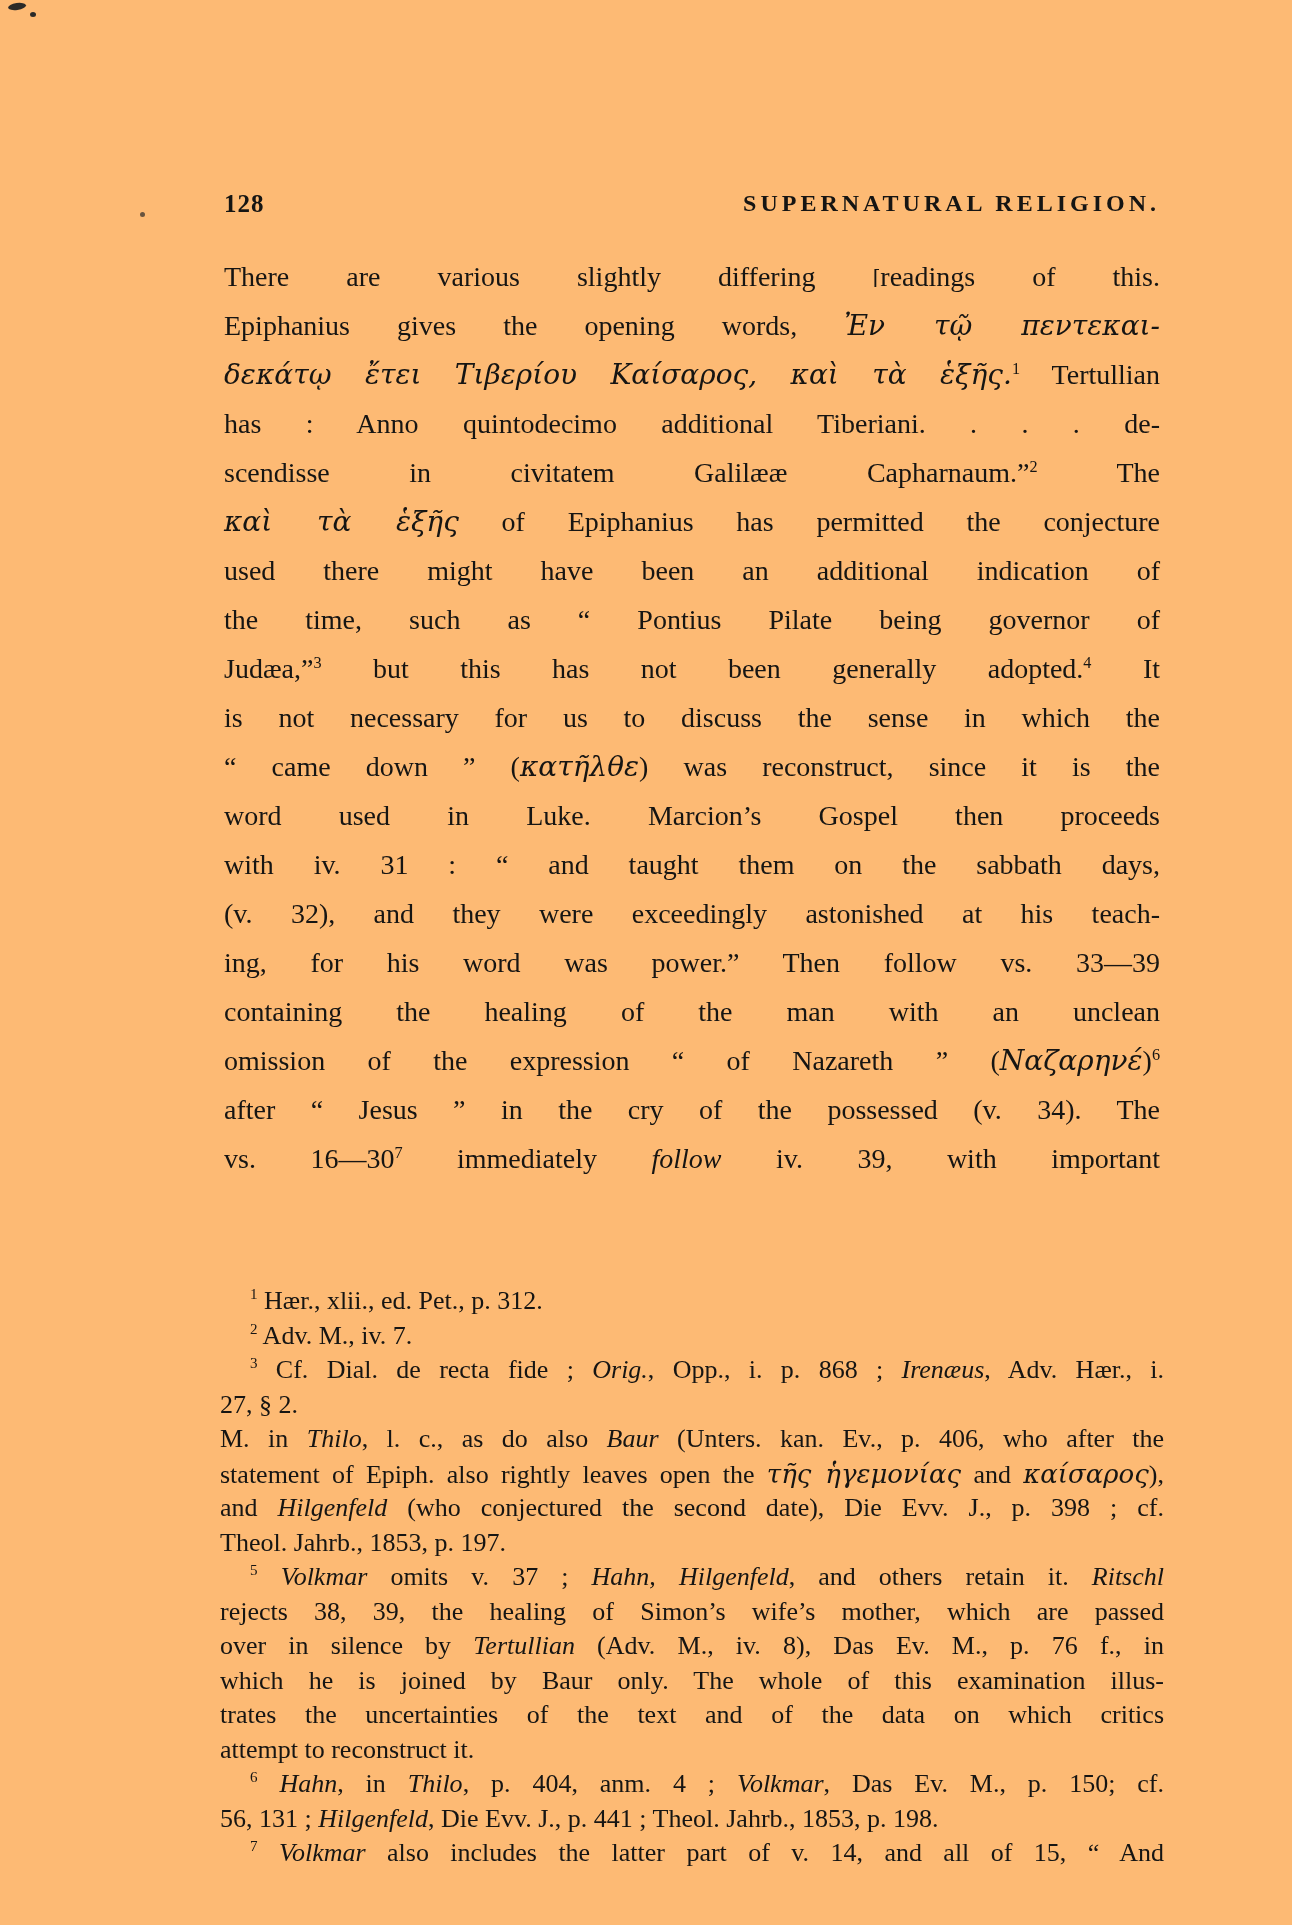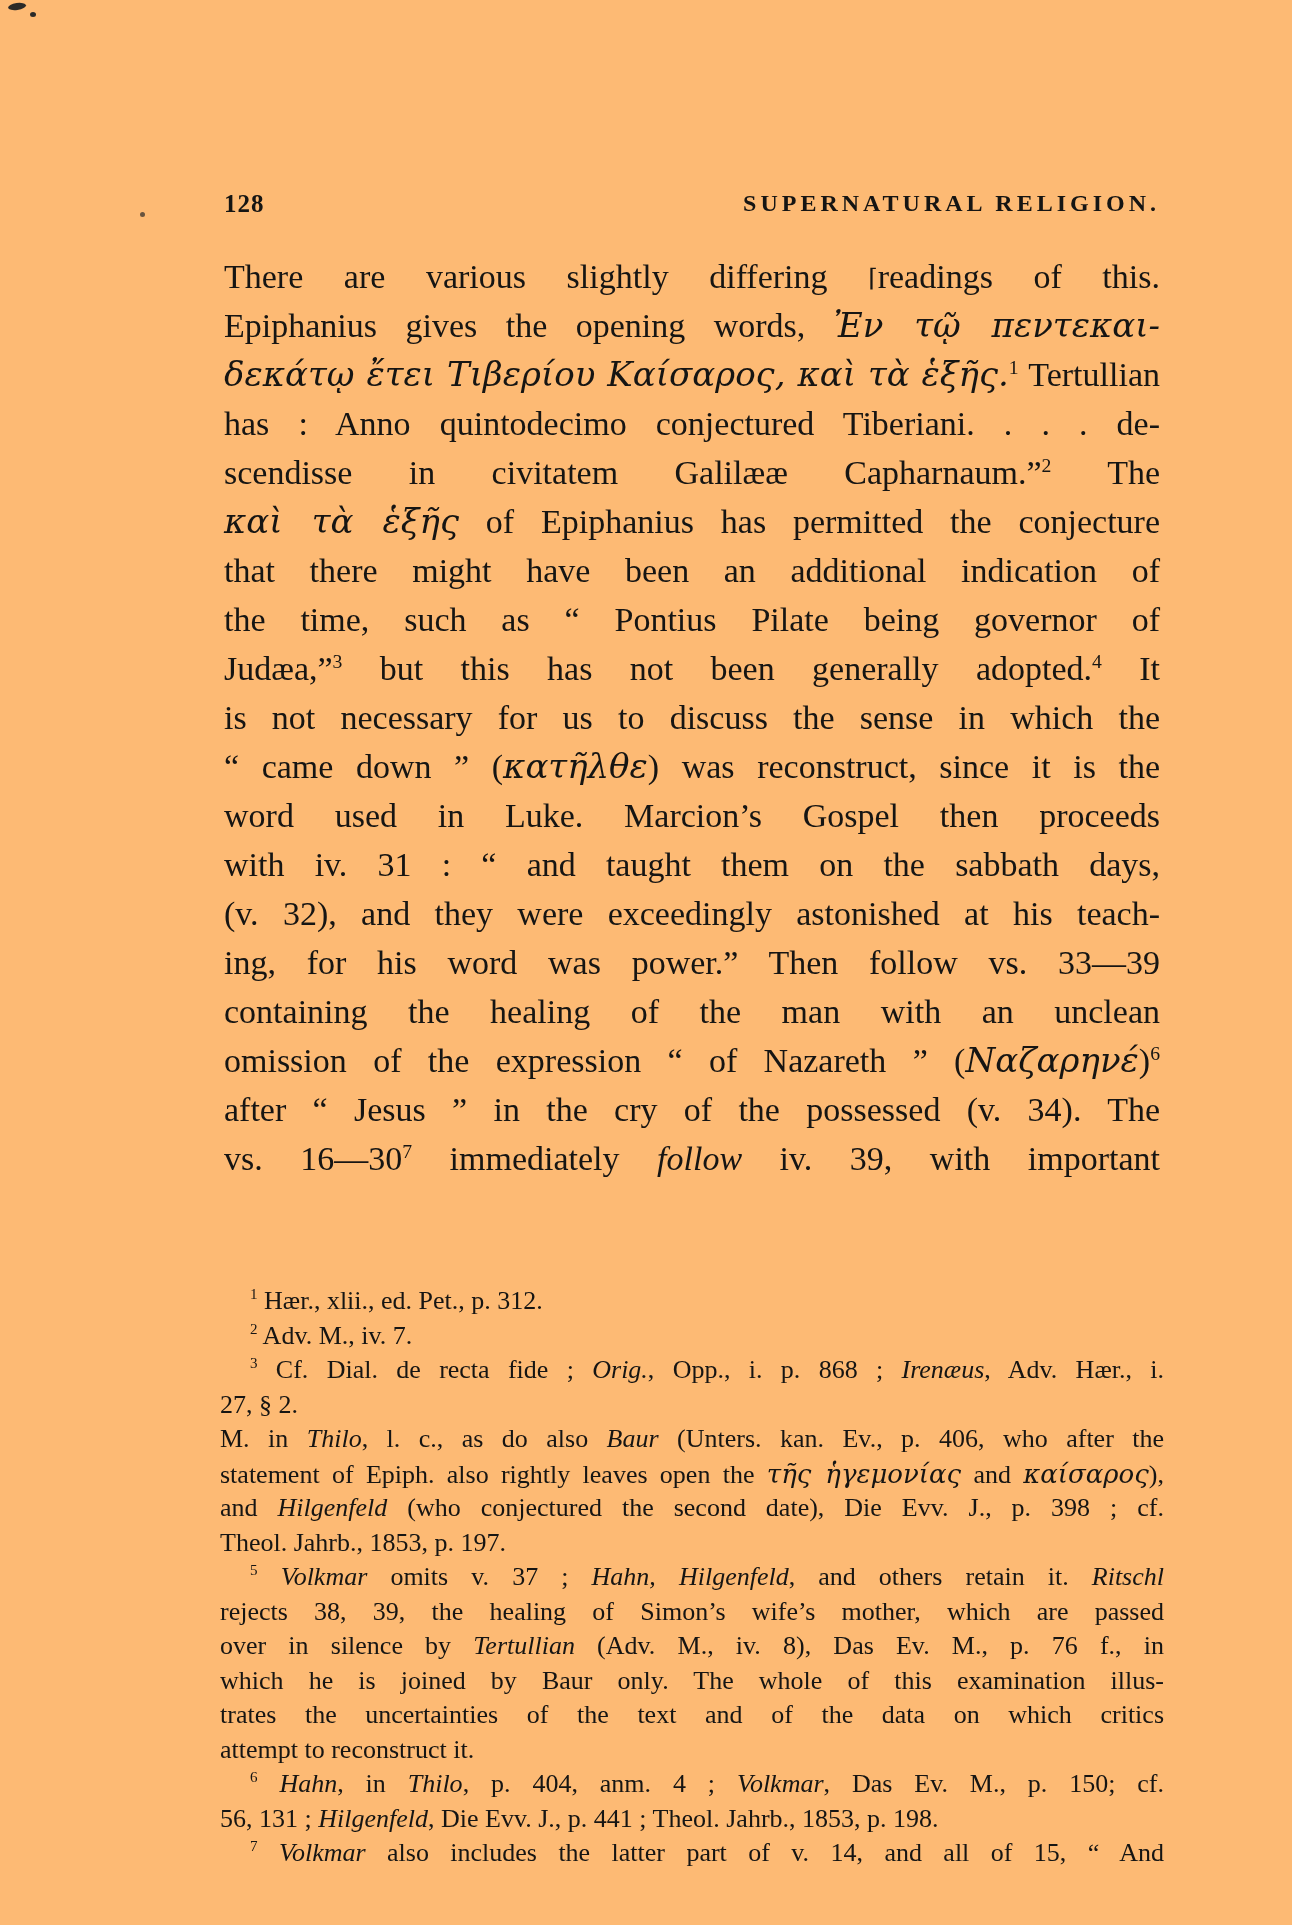--- a/index.html
+++ b/index.html
@@ -10,21 +10,21 @@
     background:#fdba74;
     font-family:"Liberation Serif","DejaVu Serif",serif;
     color:#161513;
     overflow:hidden;
     padding-left:48px;
   }
   .header{position:absolute;top:190px;left:224px;width:936px;height:34px;}
   .pagenum{position:absolute;left:0;top:0;font-size:25px;font-weight:bold;letter-spacing:1px;}
   .runtitle{display:block;text-align:right;font-size:24px;font-weight:bold;letter-spacing:4px;}
   .bodytext{position:absolute;top:252px;left:224px;width:936px;}
-  .bodytext .tline{height:49px;line-height:49px;font-size:34px;white-space:nowrap;}
+  .bodytext .tline{height:49px;line-height:49px;font-size:28px;white-space:nowrap;}
   .bodytext .tline.just{white-space:normal;}
   .footnotes{position:absolute;top:1284px;left:220px;width:944px;}
   .footnotes .tline{height:34.5px;line-height:34.5px;font-size:26px;white-space:nowrap;}
   .footnotes .tline.just{white-space:normal;}
   .just{text-align:justify;text-align-last:justify;}
   .ind{text-indent:30px;}
   .i{font-style:italic;}
   .g{font-family:"DejaVu Serif",serif;font-style:italic;}
   .s{font-size:58%;vertical-align:super;line-height:0;letter-spacing:0;}
   .a{font-size:72%;vertical-align:2px;}
@@ -43,24 +43,24 @@
 
   <div class="header">
     <span class="pagenum">128</span>
     <span class="runtitle">SUPERNATURAL RELIGION.</span>
   </div>
 
   <div class="bodytext">
       <div class="tline just"><span>There are various slightly differing </span><span class="a">⌈</span><span>readings of this.</span></div>
       <div class="tline just"><span>Epiphanius gives the opening words, </span><span class="g">Ἐν τῷ πεντεκαι-</span></div>
       <div class="tline just"><span class="g">δεκάτῳ ἔτει Τιβερίου Καίσαρος, καὶ τὰ ἑξῆς.</span><span class="s">1</span><span> Tertullian</span></div>
-      <div class="tline just"><span>has : Anno quintodecimo conjectured Tiberiani. . . . de-</span></div>
+      <div class="tline just"><span>has : Anno quintodecimo additional Tiberiani. . . . de-</span></div>
       <div class="tline just"><span>scendisse in civitatem Galilææ Capharnaum.”</span><span class="s">2</span><span> The</span></div>
       <div class="tline just"><span class="g">καὶ τὰ ἑξῆς</span><span> of Epiphanius has permitted the conjecture</span></div>
-      <div class="tline just"><span>that there might have been an additional indication of</span></div>
+      <div class="tline just"><span>used there might have been an additional indication of</span></div>
       <div class="tline just"><span>the time, such as “ Pontius Pilate being governor of</span></div>
       <div class="tline just"><span>Judæa,”</span><span class="s">3</span><span> but this has not been generally adopted.</span><span class="s">4</span><span> It</span></div>
       <div class="tline just"><span>is not necessary for us to discuss the sense in which the</span></div>
       <div class="tline just"><span>“ came down ” (</span><span class="g">κατῆλθε</span><span>) was reconstruct, since it is the</span></div>
       <div class="tline just"><span>word used in Luke. Marcion’s Gospel then proceeds</span></div>
       <div class="tline just"><span>with iv. 31 : “ and taught them on the sabbath days,</span></div>
       <div class="tline just"><span>(v. 32), and they were exceedingly astonished at his teach-</span></div>
       <div class="tline just"><span>ing, for his word was power.” Then follow vs. 33—39</span></div>
       <div class="tline just"><span>containing the healing of the man with an unclean</span></div>
       <div class="tline just"><span>omission of the expression “ of Nazareth ” (</span><span class="g">Ναζαρηνέ</span><span>)</span><span class="s">6</span></div>

